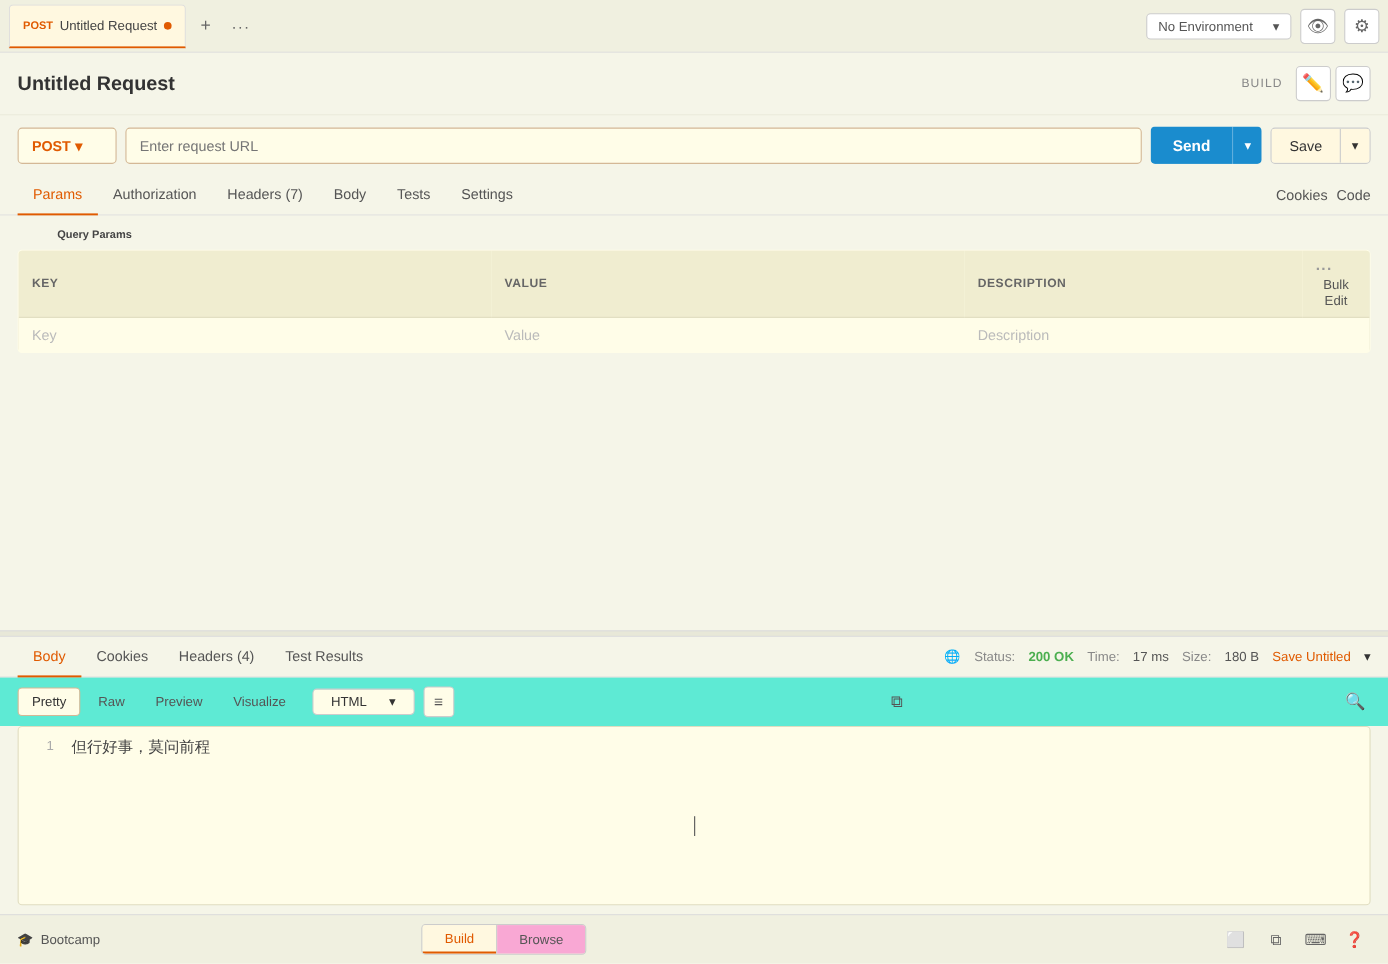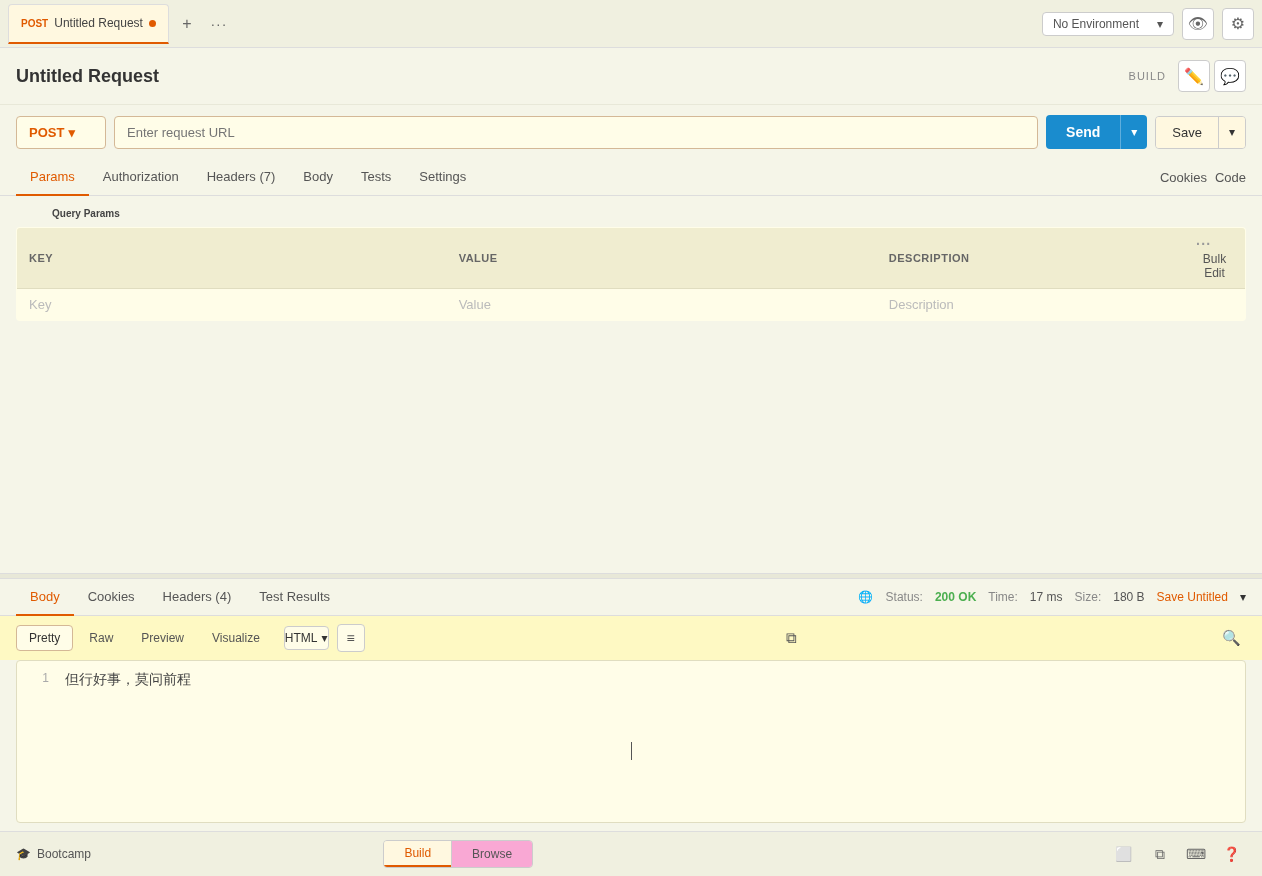--- a/index.html
+++ b/index.html
@@ -368,40 +368,40 @@
       cursor: pointer;
       font-weight: 500;
     }
 
     
     .response-format-bar {
       display: flex;
       align-items: center;
       padding: 8px 16px;
       gap: 4px;
-      background: #fef9c3;
+      background: #5eead4;
     }
     .format-tab {
       padding: 5px 12px;
       border-radius: 4px;
       font-size: 12px;
       cursor: pointer;
       color: #555;
     }
     .format-tab.active {
       background: #fffde8;
       border: 1px solid #d4b896;
       color: #333;
       font-weight: 500;
     }
     .format-type-select {
       display: flex;
       align-items: center;
-      gap: 4px;
-      padding: 4px 0;
+      gap: 20px;
+      padding: 4px 16px;
       border: 1px solid #ccc;
       border-radius: 4px;
       background: #fffde8;
       font-size: 12px;
       cursor: pointer;
       margin-left: 8px;
     }
     .wrap-btn {
       display: flex;
       align-items: center;

